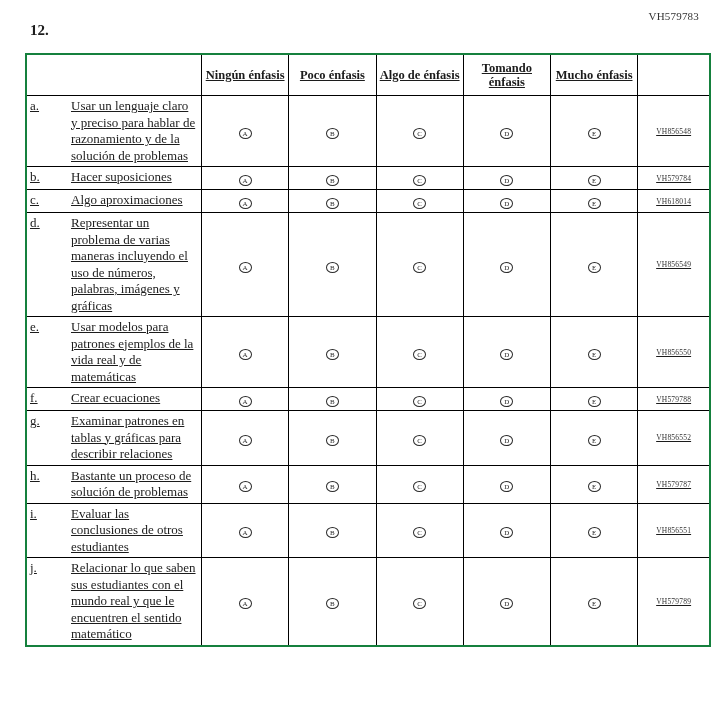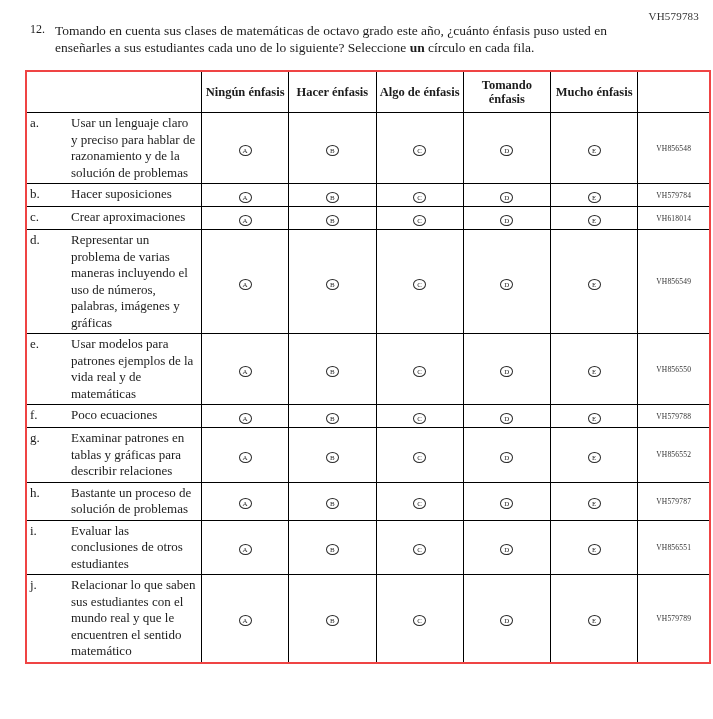--- a/index.html
+++ b/index.html
@@ -13,42 +13,42 @@
   .top-code{
     position:absolute;top:10px;right:14px;
     font-size:11px;letter-spacing:0.2px;color:#333;
   }
   .question{
     display:flex;
     padding:22px 0 0 30px;
     width:620px;
   }
   .q-number{
-    font-weight:normal;
-    font-size:12px;
+    font-weight:bold;
+    font-size:15px;
     flex:0 0 25px;
   }
   .q-text{
     font-size:13.5px;
     line-height:17px;
     width:562px;
   }
   .q-text b{font-weight:bold;}
   table.survey{
     border-collapse:collapse;
     margin:14px 0 0 25px;
     width:686px;
     table-layout:fixed;
   }
   table.survey th, table.survey td{
     border:1.5px solid #000;
     padding:2px 3px;
     background:#fff;
   }
-  table.survey{border:2px solid #ef4444;}
+  table.survey{border:2px solid #15803d;text-decoration:underline;}
   thead th{
     font-size:12.5px;
     font-weight:bold;
     text-align:center;
     vertical-align:middle;
     line-height:14.5px;
     height:36px;
     border-bottom-width:2.5px;
   }
   col.c-label{width:175px;}
@@ -90,38 +90,37 @@
     margin-top:37px;
   }
 </style>
 </head>
 <body>
 
 <div class="top-code">VH579783</div>
 
 <div class="question">
   <div class="q-number">12.</div>
-  <div class="q-text"><span>Tomando en cuenta sus clases de matemáticas de octavo grado este año, ¿cuánto énfasis puso usted en enseñarles a sus estudiantes cada uno de lo siguiente? Seleccione </span><b>un</b><span> círculo en cada fila.</span></div>
 </div>
 
 <table class="survey">
   <colgroup>
     <col class="c-label">
       <col class="c-opt">
       <col class="c-opt">
       <col class="c-opt">
     <col class="c-opt">
       <col class="c-opt">
       <col class="c-code">
   </colgroup>
   <thead>
     <tr>
       <th></th>
       <th>Ningún énfasis</th>
-      <th>Hacer énfasis</th>
+      <th>Poco énfasis</th>
       <th>Algo de énfasis</th>
       <th>Tomando énfasis</th>
       <th>Mucho énfasis</th>
       <th></th>
     </tr>
   </thead>
   <tbody id="rows-body">
       <tr>
         <td class="label-cell">
           <div class="cellflex">
@@ -147,21 +146,21 @@
         <td class="opt-cell"><span class="circle">B</span></td>
         <td class="opt-cell"><span class="circle">C</span></td>
         <td class="opt-cell"><span class="circle">D</span></td>
         <td class="opt-cell"><span class="circle">E</span></td>
         <td class="code-cell">VH579784</td>
       </tr>
       <tr>
         <td class="label-cell">
           <div class="cellflex">
             <span class="row-letter">c.</span>
-            <span class="row-text">Crear aproximaciones</span>
+            <span class="row-text">Algo aproximaciones</span>
           </div>
         </td>
         <td class="opt-cell"><span class="circle">A</span></td>
         <td class="opt-cell"><span class="circle">B</span></td>
         <td class="opt-cell"><span class="circle">C</span></td>
         <td class="opt-cell"><span class="circle">D</span></td>
         <td class="opt-cell"><span class="circle">E</span></td>
         <td class="code-cell">VH618014</td>
       </tr>
       <tr>
@@ -189,21 +188,21 @@
         <td class="opt-cell"><span class="circle">B</span></td>
         <td class="opt-cell"><span class="circle">C</span></td>
         <td class="opt-cell"><span class="circle">D</span></td>
         <td class="opt-cell"><span class="circle">E</span></td>
         <td class="code-cell">VH856550</td>
       </tr>
       <tr>
         <td class="label-cell">
           <div class="cellflex">
             <span class="row-letter">f.</span>
-            <span class="row-text">Poco ecuaciones</span>
+            <span class="row-text">Crear ecuaciones</span>
           </div>
         </td>
         <td class="opt-cell"><span class="circle">A</span></td>
         <td class="opt-cell"><span class="circle">B</span></td>
         <td class="opt-cell"><span class="circle">C</span></td>
         <td class="opt-cell"><span class="circle">D</span></td>
         <td class="opt-cell"><span class="circle">E</span></td>
         <td class="code-cell">VH579788</td>
       </tr>
       <tr>

